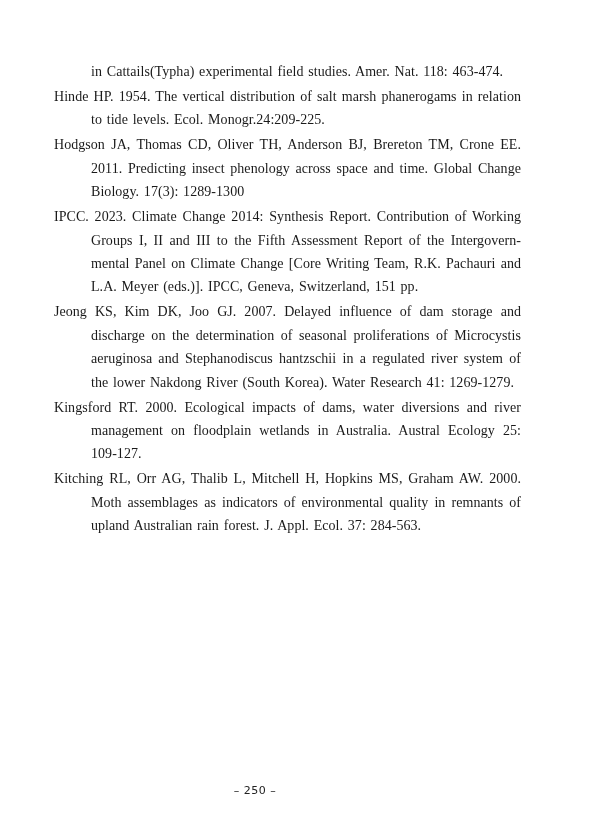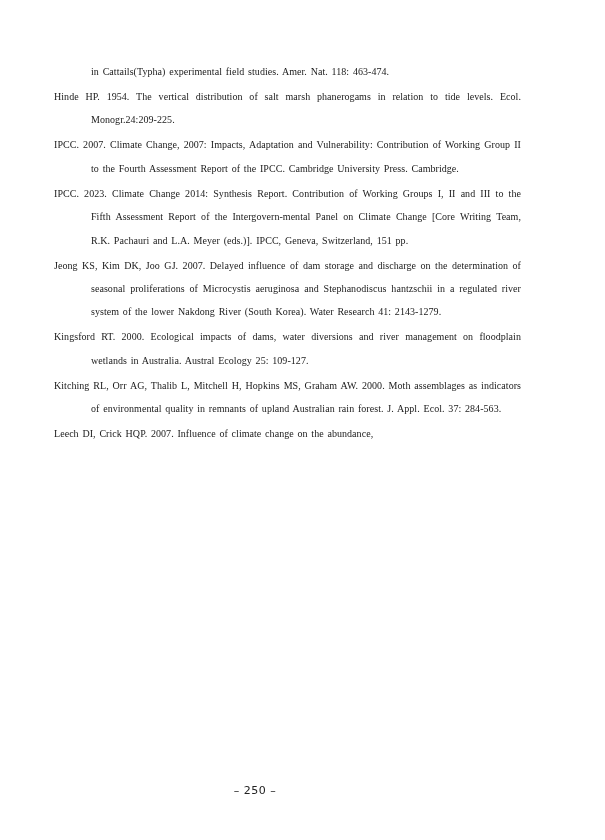--- a/index.html
+++ b/index.html
@@ -27,21 +27,21 @@
       position: absolute;
       left: 54px;
       top: 60px;
       width: 467px;
       margin: 0;
       padding: 0;
       list-style: none;
     }
     .ref {
       font-family: "Liberation Serif", "DejaVu Serif", serif;
-      font-size: 10px;
+      font-size: 14px;
       line-height: 23.4px;
       text-align: justify;
       padding-left: 37px;
       text-indent: -37px;
       margin: 0 0 1.6px 0;
       letter-spacing: 0.05px;
       word-spacing: 1.2px;
     }
     .ref.continuation {
       text-indent: 0;
@@ -58,22 +58,21 @@
       letter-spacing: 0.5px;
     }
   </style>
 </head>
 <body>
 
 <div class="page">
   <ul class="refs">
     <li class="ref continuation">in Cattails(Typha) experimental field studies. Amer. Nat. 118: 463-474.</li>
     <li class="ref">Hinde HP. 1954. The vertical distribution of salt marsh phanerogams in relation to tide levels. Ecol. Monogr.24:209-225.</li>
-    <li class="ref">IPCC. 2007. Climate Change, 2007: Impacts, Adaptation and Vulnerability: Contribution of Working Group II to the Fourth Assessment Report of the IPCC. Cambridge University Press. Cambridge.</li>
+    <li class="ref">Hodgson JA, Thomas CD, Oliver TH, Anderson BJ, Brereton TM, Crone EE. 2011. Predicting insect phenology across space and time. Global Change Biology. 17(3): 1289-1300</li>
     <li class="ref">IPCC. 2023. Climate Change 2014: Synthesis Report. Contribution of Working Groups I, II and III to the Fifth Assessment Report of the Intergovern-mental Panel on Climate Change [Core Writing Team, R.K. Pachauri and L.A. Meyer (eds.)]. IPCC, Geneva, Switzerland, 151 pp.</li>
-    <li class="ref">Jeong KS, Kim DK, Joo GJ. 2007. Delayed influence of dam storage and discharge on the determination of seasonal proliferations of Microcystis aeruginosa and Stephanodiscus hantzschii in a regulated river system of the lower Nakdong River (South Korea). Water Research 41: 2143-1279.</li>
+    <li class="ref">Jeong KS, Kim DK, Joo GJ. 2007. Delayed influence of dam storage and discharge on the determination of seasonal proliferations of Microcystis aeruginosa and Stephanodiscus hantzschii in a regulated river system of the lower Nakdong River (South Korea). Water Research 41: 1269-1279.</li>
     <li class="ref">Kingsford RT. 2000. Ecological impacts of dams, water diversions and river management on floodplain wetlands in Australia. Austral Ecology 25: 109-127.</li>
     <li class="ref">Kitching RL, Orr AG, Thalib L, Mitchell H, Hopkins MS, Graham AW. 2000. Moth assemblages as indicators of environmental quality in remnants of upland Australian rain forest. J. Appl. Ecol. 37: 284-563.</li>
-    <li class="ref">Leech DI, Crick HQP. 2007. Influence of climate change on the abundance,</li>
   </ul>
 
   <div class="page-number">– 250 –</div>
 </div>
 
 </body></html>

